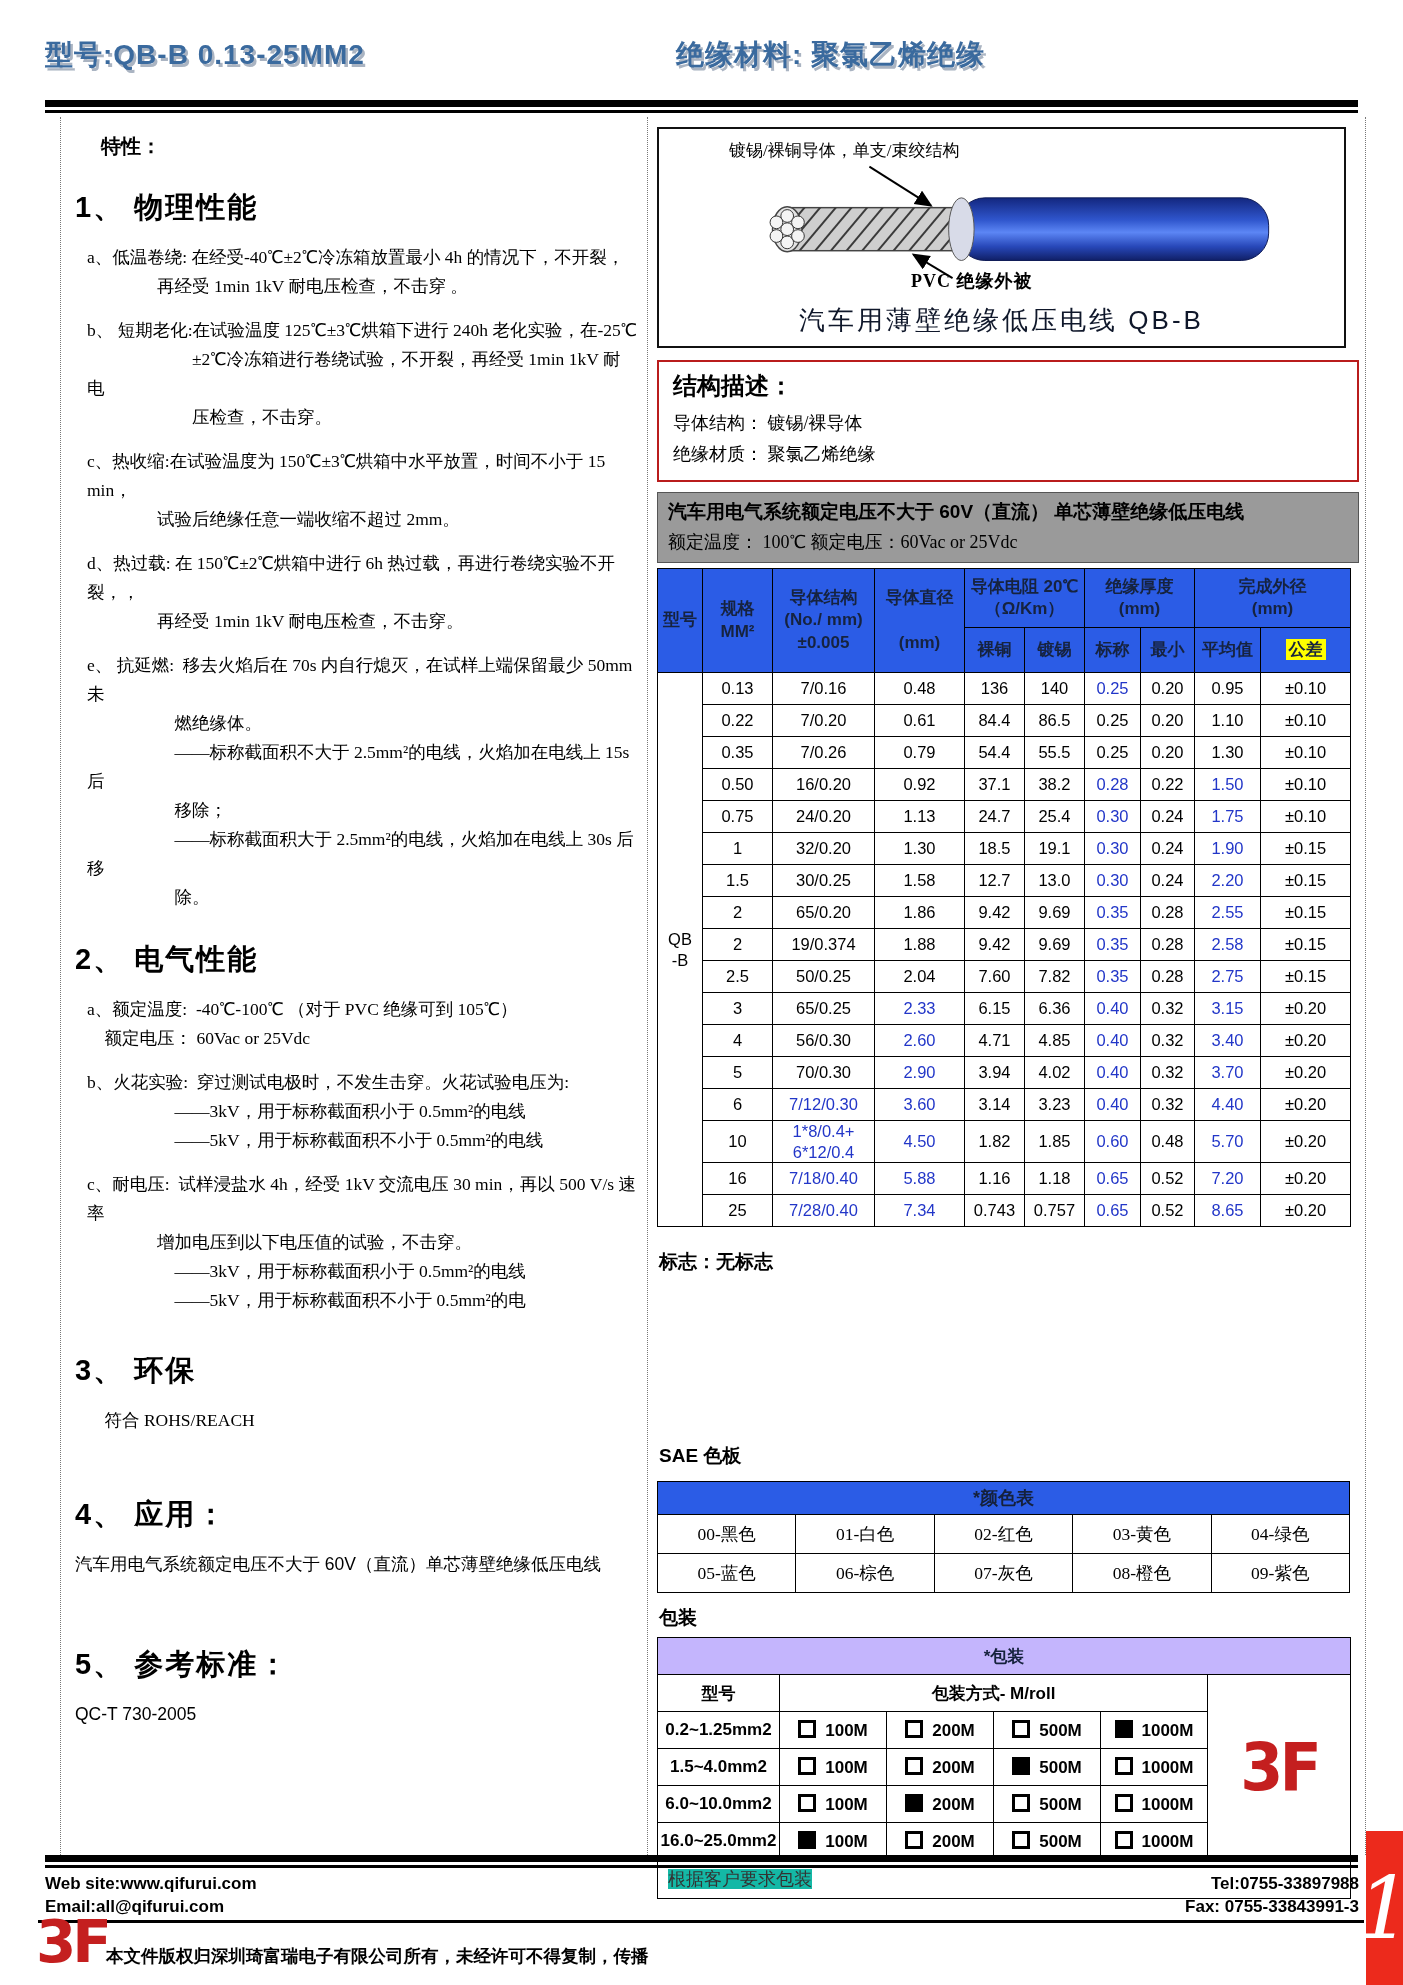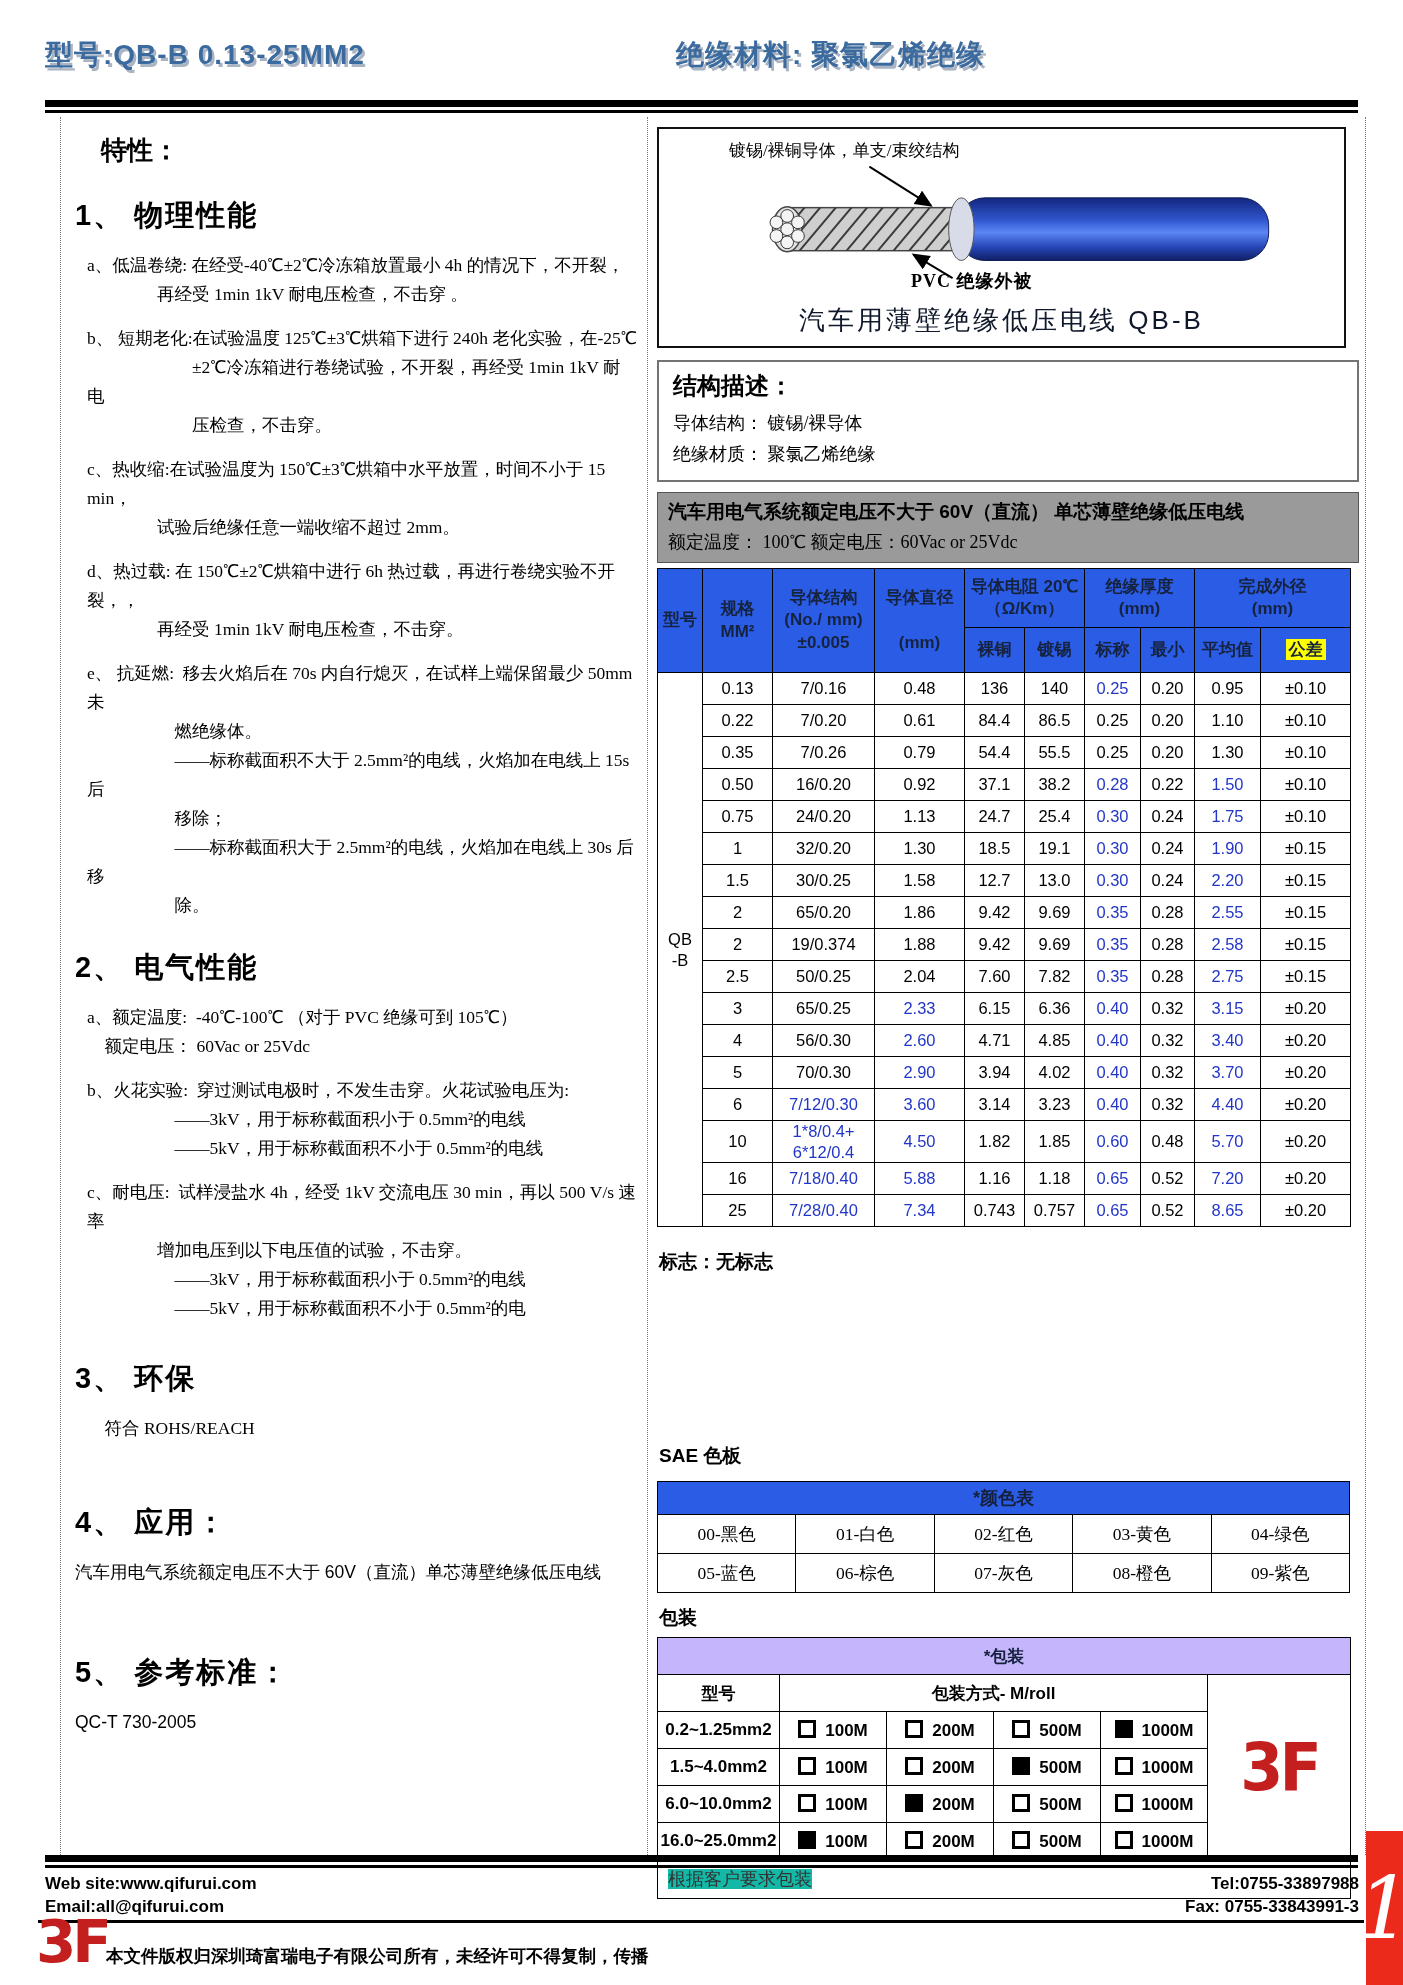--- a/index.html
+++ b/index.html
@@ -16,40 +16,40 @@
   .rule-top{top:100px;}
   .rule-bottom{top:1855px;}
 
   
   .cols{position:absolute;left:60px;top:117px;width:1306px;height:1738px;display:flex;}
   .colL{width:588px;box-sizing:border-box;border-left:1px dotted #777;border-right:1px dotted #777;
         padding:4px 10px 0 14px;}
   .colR{flex:1;box-sizing:border-box;border-right:1px dotted #777;padding:10px 6px 0 9px;}
 
   
-  .features-title{font-size:26px;font-weight:bold;margin:12px 0 0 26px;}
+  .features-title{font-size:20px;font-weight:bold;margin:12px 0 0 26px;}
   .sec-title{font-size:29px;font-weight:bold;margin-top:28px;letter-spacing:2px;}
   .sec:nth-child(3) .sec-title{margin-top:36px;}
   .sec:nth-child(4) .sec-title{margin-top:60px;}
   .sec:nth-child(5) .sec-title{margin-top:66px;}
   .para{font-family:"Liberation Serif",serif;font-size:17.5px;line-height:29px;
         margin:15px 0 15px 12px;white-space:pre-wrap;}
   .sec:nth-child(n+4) .para{margin-left:0;font-family:"Liberation Sans",sans-serif;}
 
   
   .diagram-box{position:relative;border:2px solid #111;height:217px;margin:0 13px 12px 0;}
   .dg-svg{position:absolute;left:0;top:0;width:100%;height:100%;}
   .callout1{position:absolute;left:70px;top:10px;font-size:17px;font-family:"Liberation Serif",serif;}
   .callout2{position:absolute;left:252px;top:140px;font-size:18px;font-weight:bold;
             font-family:"Liberation Serif",serif;letter-spacing:1px;}
   .product-title{position:absolute;left:0;right:0;bottom:8px;text-align:center;
                  font-size:26px;color:#0f172a;letter-spacing:3px;}
 
   
-  .structure-box{border:2px solid #737373;padding:8px 14px 10px;margin-bottom:10px;}
+  .structure-box{border:2px solid #b91c1c;padding:8px 14px 10px;margin-bottom:10px;}
   .structure-title{font-size:24px;font-weight:bold;margin-bottom:6px;}
   .structure-line{font-size:18px;line-height:31px;font-family:"Liberation Serif",serif;}
 
   
   .banner{background:#9a9a9a;border:1px solid #555;padding:6px 10px 8px;margin-bottom:5px;}
   .banner-l1{font-size:19px;font-weight:bold;}
   .banner-l2{font-size:18px;margin-top:5px;font-family:"Liberation Serif",serif;}
 
   
   .spec-table{border-collapse:collapse;width:693px;table-layout:fixed;text-align:center;}

